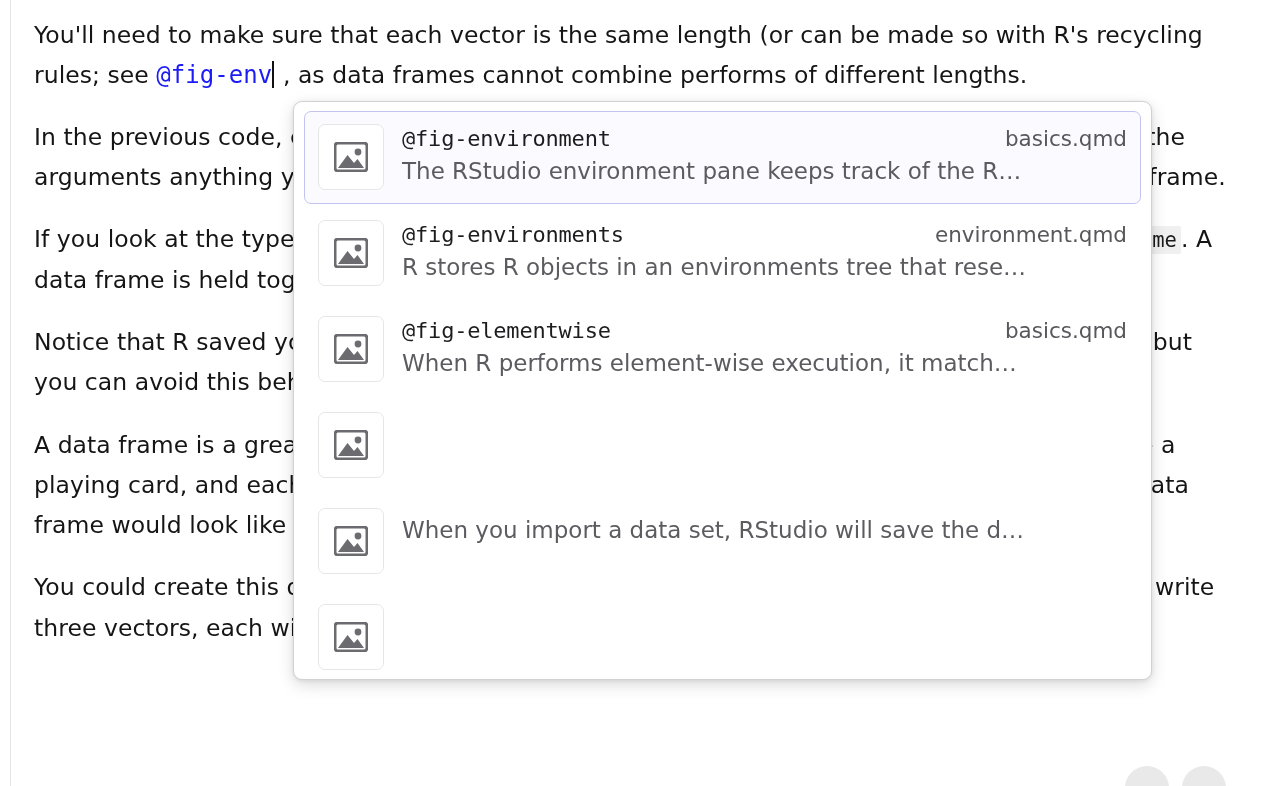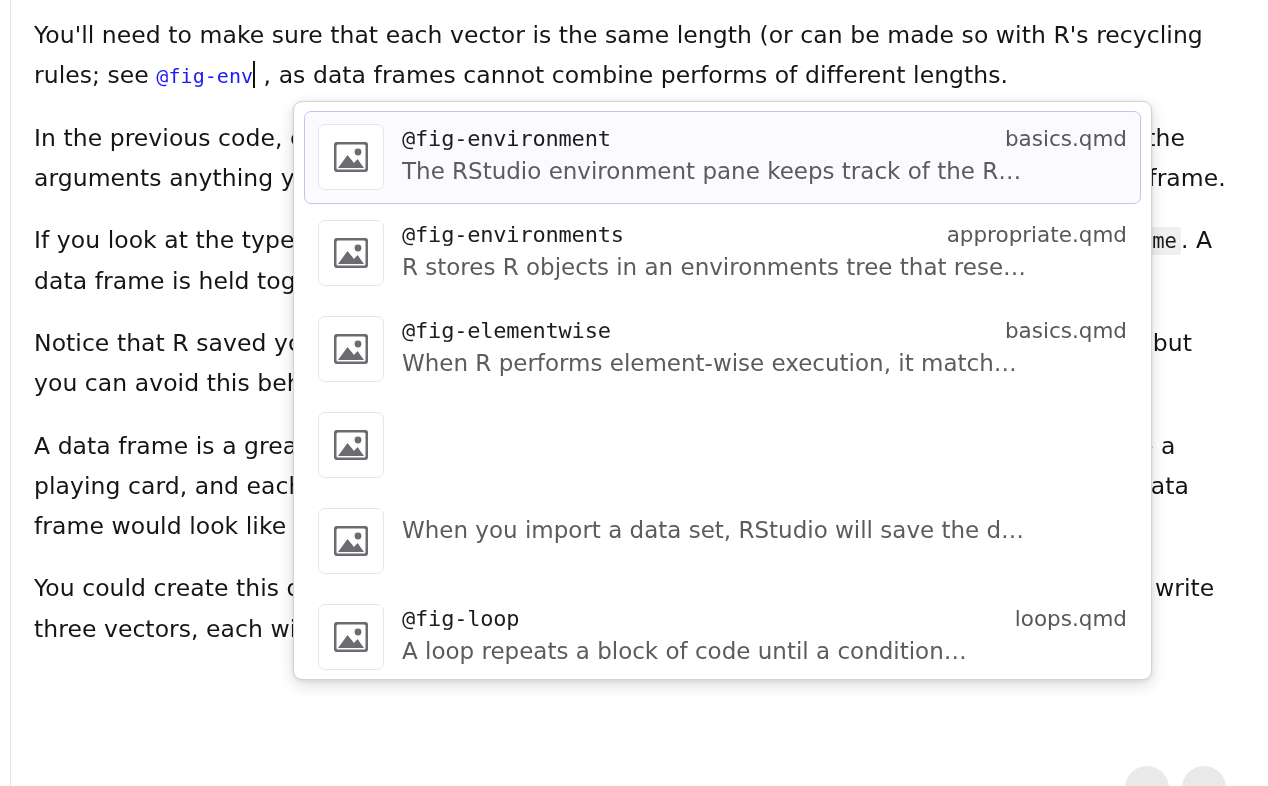--- a/index.html
+++ b/index.html
@@ -43,21 +43,21 @@
     font-family: "DejaVu Sans Mono", "Liberation Mono", monospace;
     font-size: 20.5px;
     background: #f0f0f0;
     color: #1a1a1a;
     padding: 2px 4px;
     border-radius: 2px;
     white-space: pre;
   }
   code.xref {
     font-family: "DejaVu Sans Mono", "Liberation Mono", monospace;
-    font-size: 20px;
+    font-size: 24px;
     color: #1b1bf5;
     background: transparent;
     padding: 0;
     white-space: pre;
   }
   .caret {
     display: inline-block;
     width: 2px;
     height: 27px;
     background: #111;
@@ -191,21 +191,21 @@
           <div class="ac-thumb">
             <svg width="34" height="30" viewBox="0 0 34 30" aria-hidden="true">
               <rect x="1" y="1" width="32" height="28" rx="3" ry="3" fill="none" stroke="#6b6b70" stroke-width="3"></rect>
               <circle cx="24" cy="10" r="3.4" fill="#6b6b70"></circle>
               <path d="M4 26 L13.5 13 L20 21 L23.5 17 L30 26 Z" fill="#6b6b70"></path>
             </svg>
           </div>
           <div class="ac-body">
             <div class="ac-row1">
               <span class="ac-key">@fig-environments</span>
-              <span class="ac-file">appropriate.qmd</span>
+              <span class="ac-file">environment.qmd</span>
             </div>
             <div class="ac-desc">R stores R objects in an environments tree that rese…</div>
           </div>
         </div>
         <div class="ac-item">
           <div class="ac-thumb">
             <svg width="34" height="30" viewBox="0 0 34 30" aria-hidden="true">
               <rect x="1" y="1" width="32" height="28" rx="3" ry="3" fill="none" stroke="#6b6b70" stroke-width="3"></rect>
               <circle cx="24" cy="10" r="3.4" fill="#6b6b70"></circle>
               <path d="M4 26 L13.5 13 L20 21 L23.5 17 L30 26 Z" fill="#6b6b70"></path>
@@ -241,27 +241,20 @@
           </div>
         </div>
         <div class="ac-item">
           <div class="ac-thumb">
             <svg width="34" height="30" viewBox="0 0 34 30" aria-hidden="true">
               <rect x="1" y="1" width="32" height="28" rx="3" ry="3" fill="none" stroke="#6b6b70" stroke-width="3"></rect>
               <circle cx="24" cy="10" r="3.4" fill="#6b6b70"></circle>
               <path d="M4 26 L13.5 13 L20 21 L23.5 17 L30 26 Z" fill="#6b6b70"></path>
             </svg>
           </div>
-          <div class="ac-body">
-            <div class="ac-row1">
-              <span class="ac-key">@fig-loop</span>
-              <span class="ac-file">loops.qmd</span>
-            </div>
-            <div class="ac-desc">A loop repeats a block of code until a condition…</div>
-          </div>
         </div>
       </div>
   </div>
 
   <div class="fab fab-a"></div>
   <div class="fab fab-b"></div>
 
 </div>
 
 </body></html>

